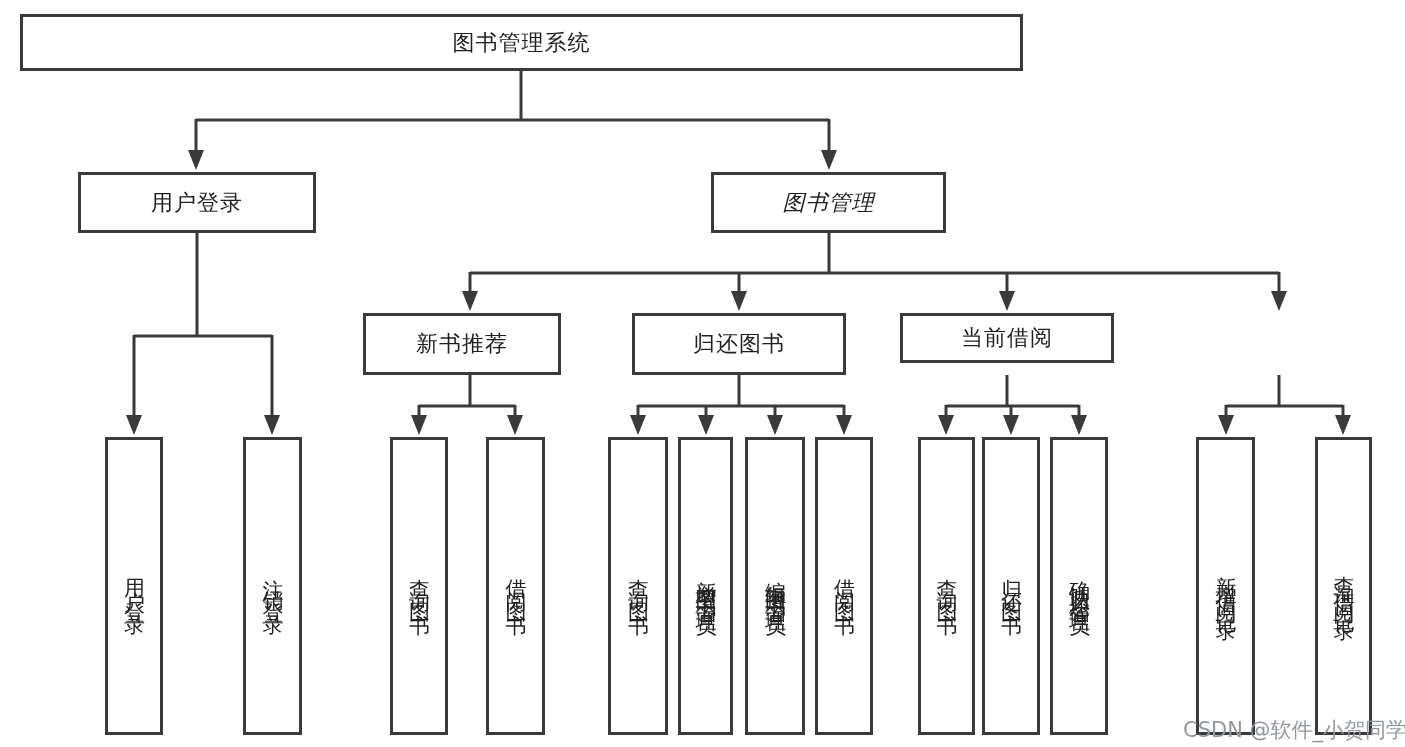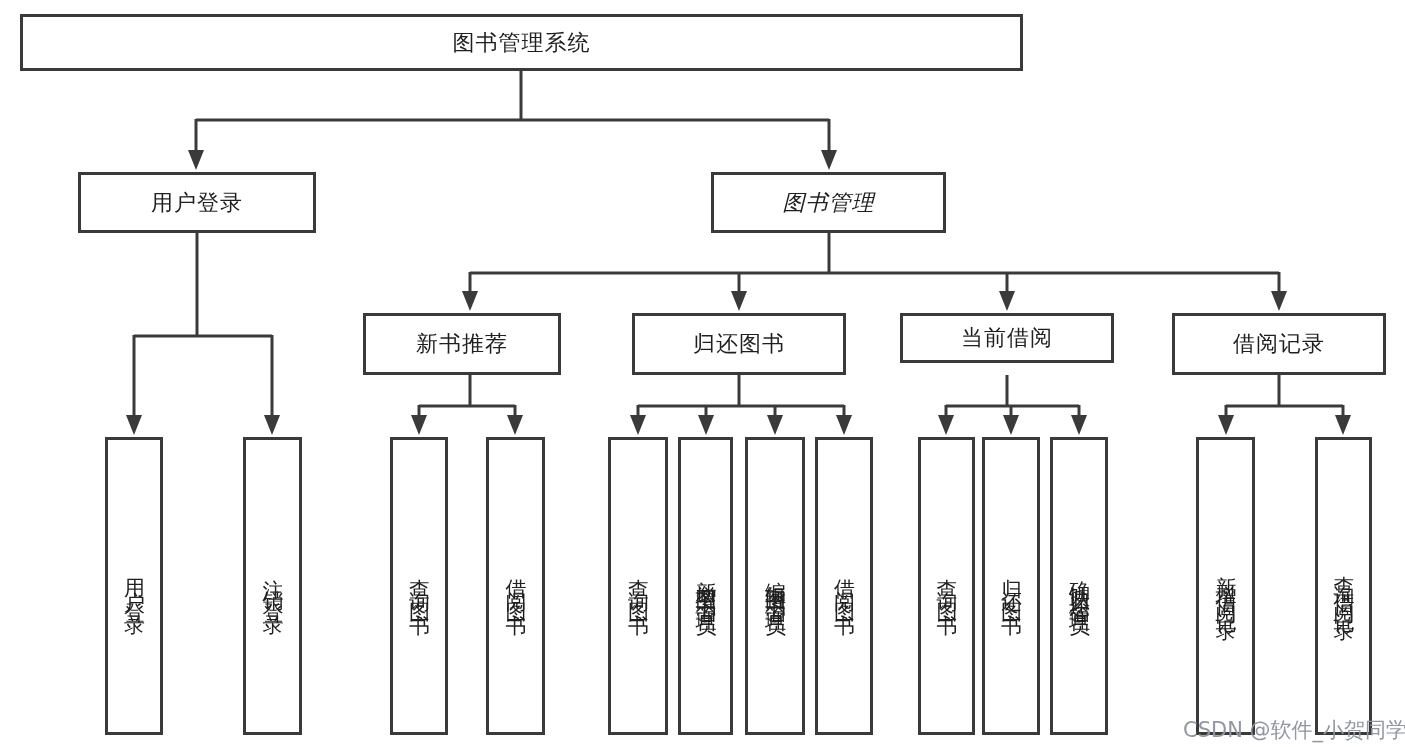--- a/index.html
+++ b/index.html
@@ -152,23 +152,20 @@
   </div>
   <div class="node hnode" id="n-new-book">
     <span>新书推荐</span>
   </div>
   <div class="node hnode" id="n-book-borrow">
     <span>归还图书</span>
   </div>
   <div class="node hnode" id="n-current">
     <span>当前借阅</span>
   </div>
-  <div class="node hnode" id="n-record">
-    <span>借阅记录</span>
-  </div>
 
   <div class="node leaf" id="l-user-login">
     <span>用户登录</span>
   </div>
   <div class="node leaf" id="l-logout">
     <span>注销登录</span>
   </div>
   <div class="node leaf" id="l-query-1">
     <span>查询图书</span>
   </div>

